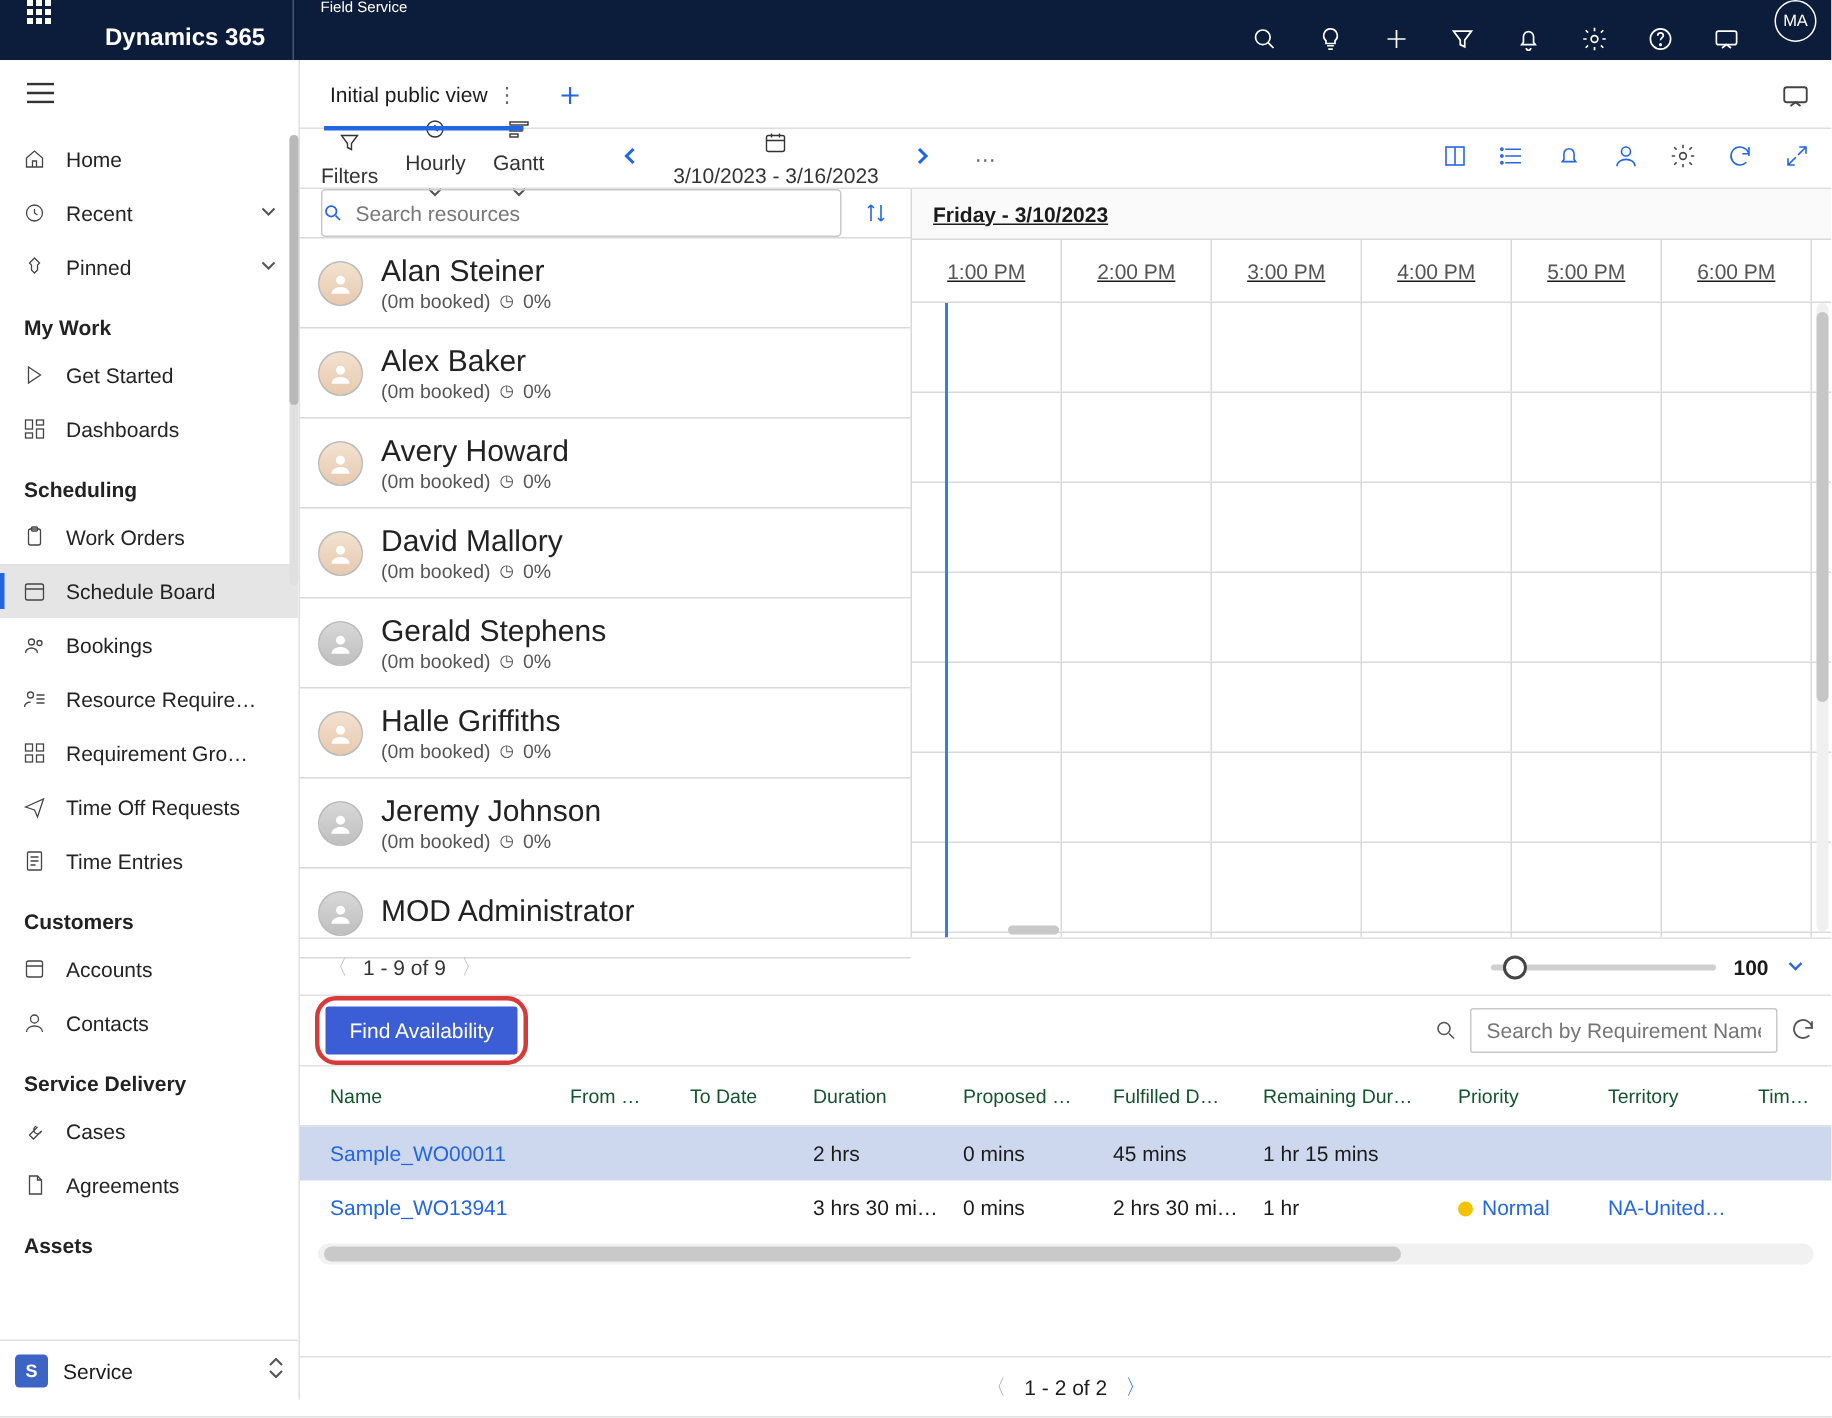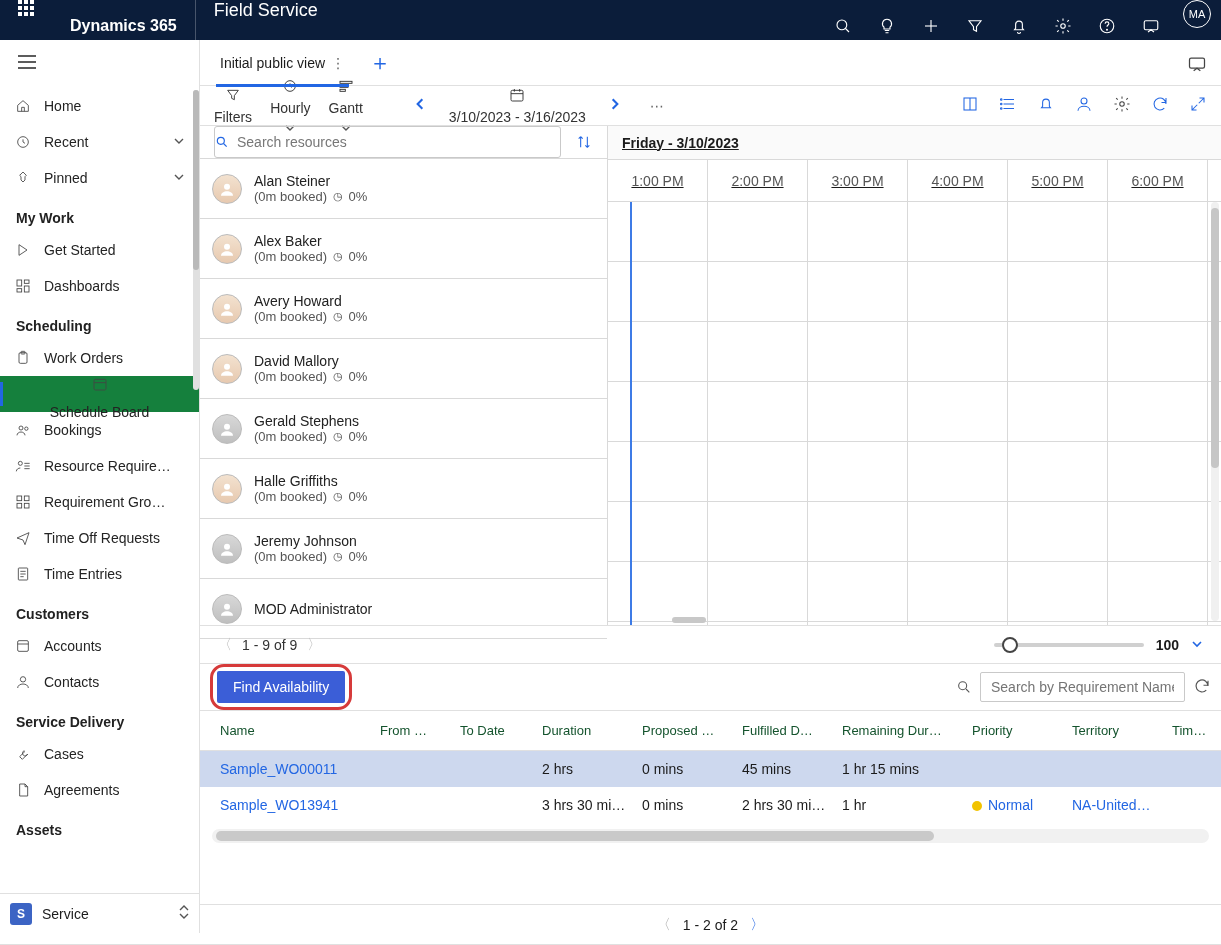--- a/index.html
+++ b/index.html
@@ -22,40 +22,40 @@
   }
 
   
   .topbar {
     height:40px; background:var(--navy); color:#fff; display:flex; align-items:flex-start;
   }
   .topbar .waffle { width:52px; display:flex; align-items:center; justify-content:center; cursor:pointer; }
   .waffle-grid { width:16px; height:16px; display:grid; grid-template-columns:repeat(3,4px); grid-template-rows:repeat(3,4px); gap:2px; }
   .waffle-grid span { background:#fff; width:4px; height:4px; }
   .topbar .brand { font-size:16px; font-weight:600; padding:0 18px; border-right:1px solid rgba(255,255,255,.25); height:52px; display:flex; align-items:center;}
-  .topbar .app   { font-size:18px; padding:0 18px; }
+  .topbar .app   { font-size:10px; padding:0 18px; }
   .topbar .spacer{ flex:1; }
   .topbar .icn { width:44px; height:52px; display:flex; align-items:center; justify-content:center; cursor:pointer; }
   .topbar svg { stroke:#fff; fill:none; stroke-width:1.5; }
   .avatar-top { width:28px; height:28px; border:1.5px solid #fff; border-radius:50%; font-size:11px; display:flex; align-items:center; justify-content:center; margin:0 10px; }
 
   
   .shell { display:flex; height:calc(945px - 52px); }
 
   
   .sidebar {
     width:200px; border-right:1px solid var(--border); display:flex; flex-direction:column;
     position:relative;
   }
   .sb-scroll { flex:1; overflow:hidden; padding-top:4px; }
   .hamburger { height:44px; display:flex; align-items:center; padding-left:18px; cursor:pointer; }
   .hamburger div, .hamburger::before, .hamburger::after { content:""; }
   .ham-svg { width:18px; height:14px; }
   .sb-item { height:36px; display:flex; align-items:center; padding:0 14px; gap:12px; cursor:pointer; position:relative; color:#232323;}
-  .sb-item.active { background:#15803d;flex-direction:column; }
+  .sb-item.active { background:#e5e5e5; }
   .sb-item.active::before { content:""; position:absolute; left:0; top:6px; bottom:6px; width:3px; background:var(--tab-blue); }
   .sb-icon { width:18px; display:flex; justify-content:center; }
   .sb-icon svg { stroke:#444; fill:none; stroke-width:1.3; }
   .sb-item .chev { margin-left:auto; }
   .sb-section { padding:14px 16px 6px; font-weight:600; font-size:14px; color:#222; }
   .sb-scrollbar { position:absolute; right:0; top:50px; width:6px; height:300px; background:#e0e0e0; border-radius:3px; }
   .sb-scrollbar .thumb { width:6px; height:180px; background:#b9b9b9; border-radius:3px; }
   
   .sb-footer { height:40px; border-top:1px solid var(--border); display:flex; align-items:center; padding:0 10px; gap:10px; }
   .area-badge { width:22px; height:22px; background:#3c64c4; color:#fff; border-radius:3px; display:flex; align-items:center; justify-content:center; font-size:12px; font-weight:600;}
@@ -89,21 +89,21 @@
   .board { display:flex; height:500px; border-bottom:1px solid var(--border); }
   
   .rescol { width:408px; border-right:1px solid var(--grid); display:flex; flex-direction:column; }
   .rescol-head { height:76px; border-bottom:1px solid var(--grid); display:flex; align-items:center; padding:0 8px 0 14px; gap:8px;}
   .rescol-head .search-wrap { flex:1; height:32px; border:1px solid #c9c9c9; border-radius:3px; display:flex; align-items:center; padding:0 0; color:#777; gap:8px;}
   .rescol-head .sort { width:30px; height:32px; display:flex; align-items:center; justify-content:center; cursor:pointer;}
   .res-row { height:60px; border-bottom:1px solid var(--grid); display:flex; align-items:center; padding:0 12px; gap:12px;}
   .res-av { width:30px; height:30px; border-radius:50%; background:linear-gradient(#d8d8d8,#bfbfbf); border:1px solid #bbb; flex-shrink:0; display:flex; align-items:center; justify-content:center; overflow:hidden;}
   .res-av svg { fill:#fff; }
   .res-av.photo { background:linear-gradient(#f3e2d0,#e7c9af); }
-  .res-name { font-size:14px; color:#222;}
+  .res-name { font-size:20px; color:#222;}
   .res-sub { font-size:13px; color:#555; display:flex; align-items:center; gap:6px;}
   .res-sub .clk { font-size:11px; }
 
   
   .timeline { flex:1; overflow:hidden; position:relative;text-decoration:underline; }
   .tl-head1 { height:34px; background:#fafafa; border-bottom:1px solid var(--grid); display:flex; align-items:center; padding-left:14px; font-weight:600;}
   .tl-head2 { height:42px; border-bottom:1px solid var(--grid); display:flex; }
   .tl-hcol { flex:0 0 100px; display:flex; align-items:center; justify-content:center; color:#555; border-right:1px solid var(--grid);}
   .tl-grid { position:relative; }
   .tl-rows { }

